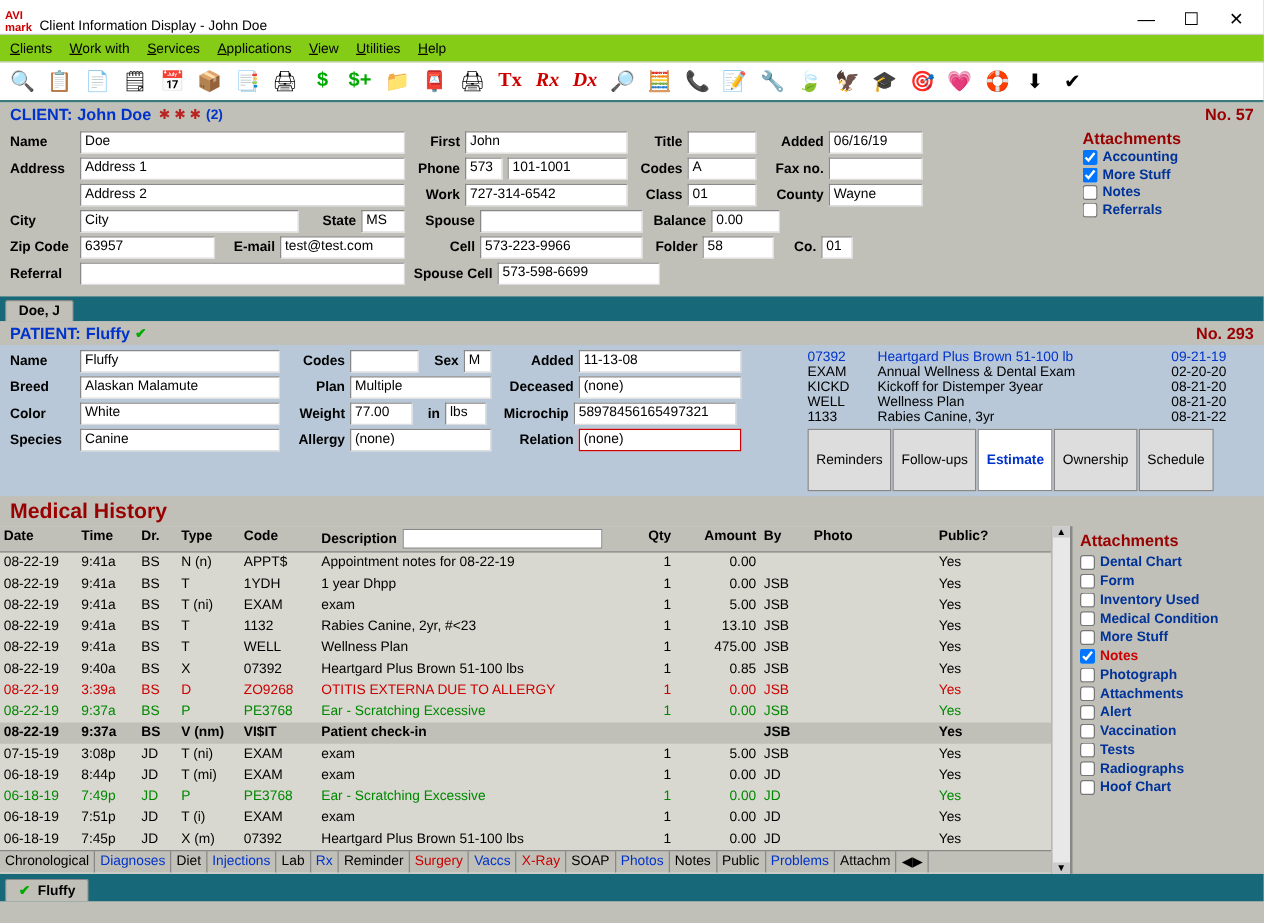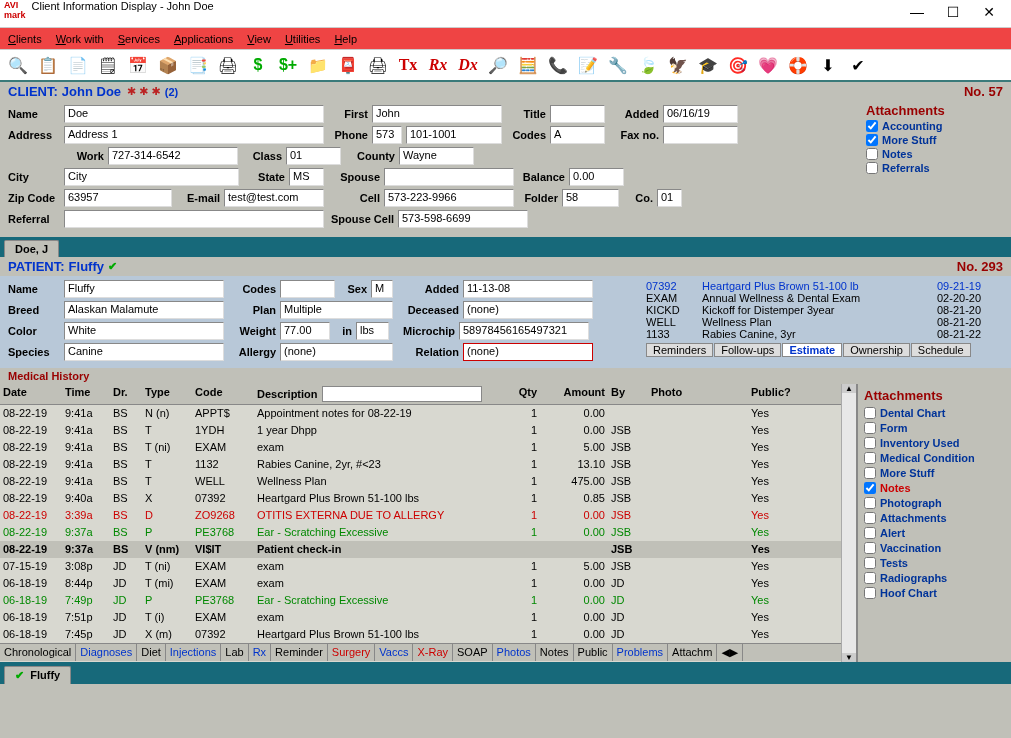--- a/index.html
+++ b/index.html
@@ -1,21 +1,21 @@
 <!DOCTYPE html>
 <html><head>
 <meta charset="utf-8">
 <style>
 * { box-sizing: border-box; margin: 0; padding: 0; }
 body { font-family: Tahoma, Arial, sans-serif; font-size: 11px; background: #c0c0b8; width: 1011px; height: 738px; overflow: hidden; position: relative; }
-.titlebar { background: #fff; height: 28px; display: flex; align-items: flex-start; padding: 0 4px; border-bottom: 1px solid #ccc; }
+.titlebar { background: #fff; height: 28px; display: flex; align-items: flex-end; padding: 0 4px; border-bottom: 1px solid #ccc; }
 .titlebar .avi { color: #c00; font-weight: bold; font-size: 9px; margin-right: 6px; }
 .titlebar .title { flex: 1; }
 .titlebar .wbtn { width: 36px; height: 24px; display: flex; align-items: center; justify-content: center; font-size: 14px; }
-.menubar { background: #ef4444; height: 22px; display: flex; align-items: center; padding: 0 8px; gap: 14px; border-bottom: 1px solid #ccc; }
+.menubar { background: #84cc16; height: 22px; display: flex; align-items: center; padding: 0 8px; gap: 14px; border-bottom: 1px solid #ccc; }
 .menubar span { cursor: pointer; }
 .menubar span u { text-decoration: underline; }
 .toolbar { background: #fff; height: 32px; display: flex; align-items: center; padding: 0 6px; gap: 6px; border-bottom: 2px solid #3a7a7a; }
 .toolbar .ticon { width: 24px; height: 24px; display: flex; align-items: center; justify-content: center; font-size: 16px; cursor: pointer; }
 .section-header { background: #c0c0b8; display: flex; align-items: center; padding: 2px 8px; }
 .section-header .label { color: #0033cc; font-weight: bold; font-size: 13px; }
 .section-header .name { color: #0033cc; font-weight: bold; font-size: 13px; margin-left: 4px; }
 .section-header .badges { color: #b22; margin-left: 6px; }
 .section-header .count { color: #0033cc; font-weight: bold; margin-left: 4px; }
 .section-header .no { margin-left: auto; color: #900; font-weight: bold; font-size: 13px; }
@@ -33,24 +33,24 @@
 .patient-left { padding: 4px 8px; flex: 0 0 640px; }
 .patient-left .fld.red { border: 1px solid #c00; }
 .reminders { flex: 1; background: #b8c8d8; padding: 4px 6px; font-size: 11px; }
 .reminders .remrow { display: flex; }
 .reminders .c1 { width: 56px; color: #0033cc; font-weight: normal; }
 .reminders .c1.plain { color: #000; }
 .reminders .c2 { flex: 1; }
 .reminders .c2.link { color: #0033cc; }
 .reminders .c3 { width: 68px; text-align: left; }
 .subtabs { display: flex; margin-top: 3px; }
-.subtabs .stab { background: #ddd; border: 1px solid #888; padding: 0 6px; font-size: 11px; margin-right: 1px; }
+.subtabs .stab { background: #ddd; border: 1px solid #888; padding: 18px 6px; font-size: 11px; margin-right: 1px; }
 .subtabs .stab.active { background: #fff; color: #0033cc; font-weight: bold; }
 .history-header { background: #c0c0b8; display:flex; align-items:center; padding: 2px 8px; }
-.history-header .mh { color: #900; font-weight: bold; font-size: 11px; }
+.history-header .mh { color: #900; font-weight: bold; font-size: 17px; }
 .grid-wrap { display: flex; }
 .grid { flex: 1; background: #d8d8d0; font-size: 11px; }
 .grid .ghead { display: flex; background: #c0c0b8; font-weight: bold; border-bottom: 1px solid #888; }
 .grid .ghead div, .grid .grow div { padding: 2px 3px; overflow: hidden; white-space: nowrap; }
 .col-date{width:62px} .col-time{width:48px} .col-dr{width:32px} .col-type{width:50px} .col-code{width:62px}
 .col-desc{width:246px} .col-qty{width:40px;text-align:right} .col-amt{width:68px;text-align:right}
 .col-by{width:40px} .col-photo{width:100px} .col-pub{width:60px}
 .grid .grow { display: flex; border-bottom: 1px solid transparent; }
 .grid .grow.red div { color: #c00; }
 .grid .grow.green div { color: #008800; }
@@ -151,20 +151,21 @@
     <span class="lbl" style="width:40px;text-align:right">Phone</span>
     <span class="fld" style="width:30px">573</span>
     <span class="fld" style="width:96px">101-1001</span>
     <span class="lbl" style="width:40px;text-align:right">Codes</span>
     <span class="fld" style="width:55px">A</span>
     <span class="lbl" style="width:50px;text-align:right">Fax no.</span>
     <span class="fld" style="width:75px"></span>
   </div>
   <div class="row">
     <span style="width:52px"></span>
+    <span class="fld" style="width:260px">Address 2</span>
     <span class="lbl" style="width:40px;text-align:right">Work</span>
     <span class="fld" style="width:130px">727-314-6542</span>
     <span class="lbl" style="width:40px;text-align:right">Class</span>
     <span class="fld" style="width:55px">01</span>
     <span class="lbl" style="width:50px;text-align:right">County</span>
     <span class="fld" style="width:75px">Wayne</span>
   </div>
   <div class="row">
     <span class="lbl" style="width:52px">City</span>
     <span class="fld" style="width:175px">City</span>

